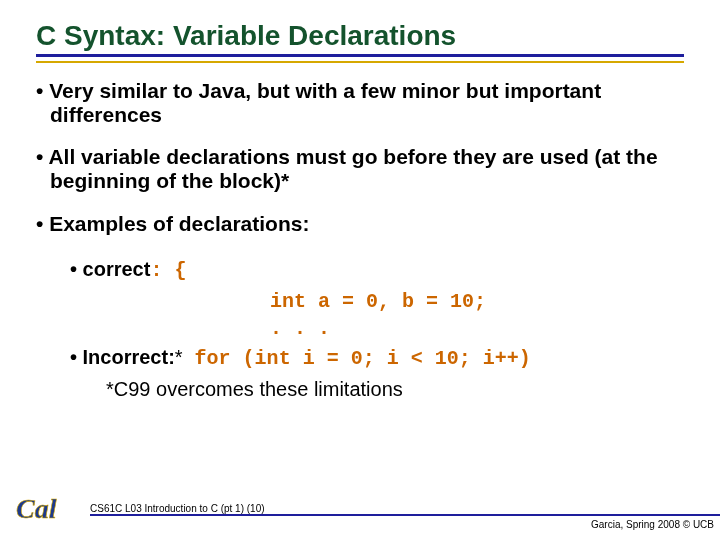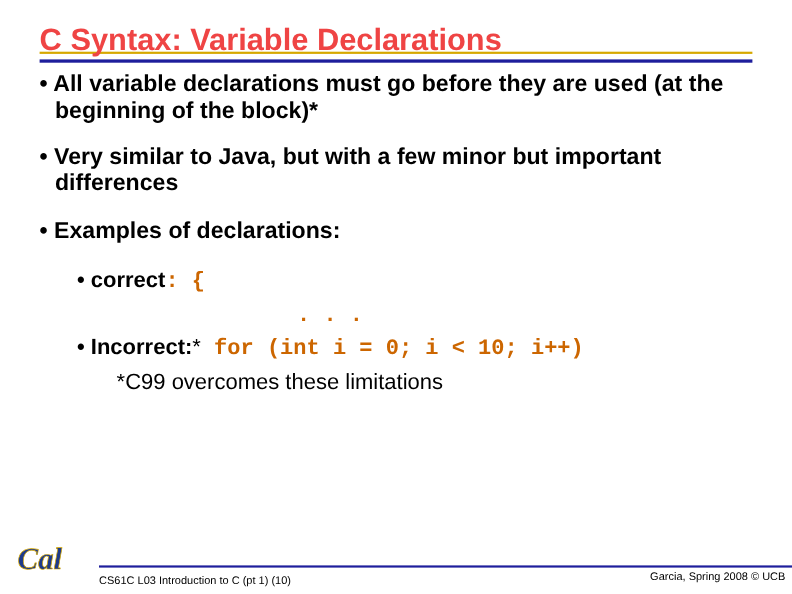--- a/index.html
+++ b/index.html
@@ -10,23 +10,24 @@
     font-family: Arial, Helvetica, sans-serif;
     position: relative;
     overflow: hidden;
   }
   .slide {
     padding: 20px 36px 0 36px;
   }
   .title {
     font-size: 28px;
     font-weight: bold;
-    color: #ef4444;
+    color: #14532d;
     border-bottom: 3px solid #1e1e9c;
     padding-bottom: 2px;
+    margin-bottom: 14px;
   }
   .title-underline {
     height: 2px;
     background: #d6a800;
     margin-top: -10px;
     margin-bottom: 16px;
     width: 100%;
   }
   .bullet {
     font-size: 21px;
@@ -78,21 +79,21 @@
     height: 38px;
   }
   .logo {
     position: absolute;
     left: 12px;
     bottom: 4px;
   }
   .footer-left {
     position: absolute;
     left: 90px;
-    bottom: 0;
+    bottom: 20px;
     font-size: 10px;
     color: #000;
     text-align: right;
   }
   .footer-right {
     position: absolute;
     right: 6px;
     bottom: 4px;
     font-size: 10px;
     color: #000;
@@ -106,31 +107,32 @@
     background: #1e1e9c;
   }
 </style>
 </head>
 <body>
 
 <div class="slide">
   <div class="title">C Syntax: Variable Declarations</div>
   <div class="title-underline"></div>
 
+  <div class="bullet">• Very similar to Java, but with a few minor but important differences</div>
+
   <div class="bullet">• All variable declarations must go before they are used (at the beginning of the block)*</div>
-
-  <div class="bullet">• Very similar to Java, but with a few minor but important differences</div>
 
 
   <div class="bullet" style="margin-bottom:20px;">• Examples of declarations:</div>
 
   <div class="sub">
     <div class="sub-bullet">
       <span>• correct</span><span class="mono">:</span><span class="mono"> {</span>
     </div>
+    <div class="code-line">int a = 0, b = 10;</div>
     <div class="code-line">. . .</div>
     <div class="sub-bullet" style="margin-top:4px;">
       <span>• Incorrect:</span><span style="font-weight:normal;">*</span><span class="mono"> for (int i = 0; i &lt; 10; i++)</span>
     </div>
   </div>
 
   <div class="footnote">*C99 overcomes these limitations</div>
 </div>
 
 <div class="footer">

